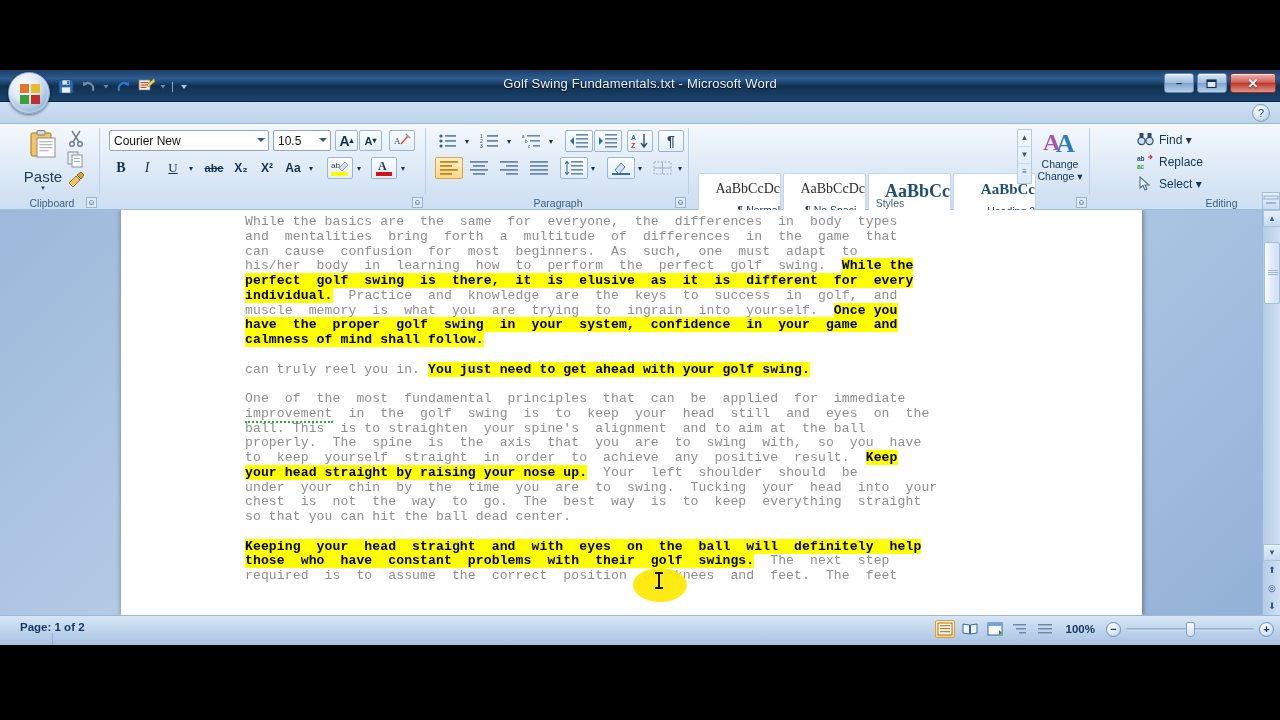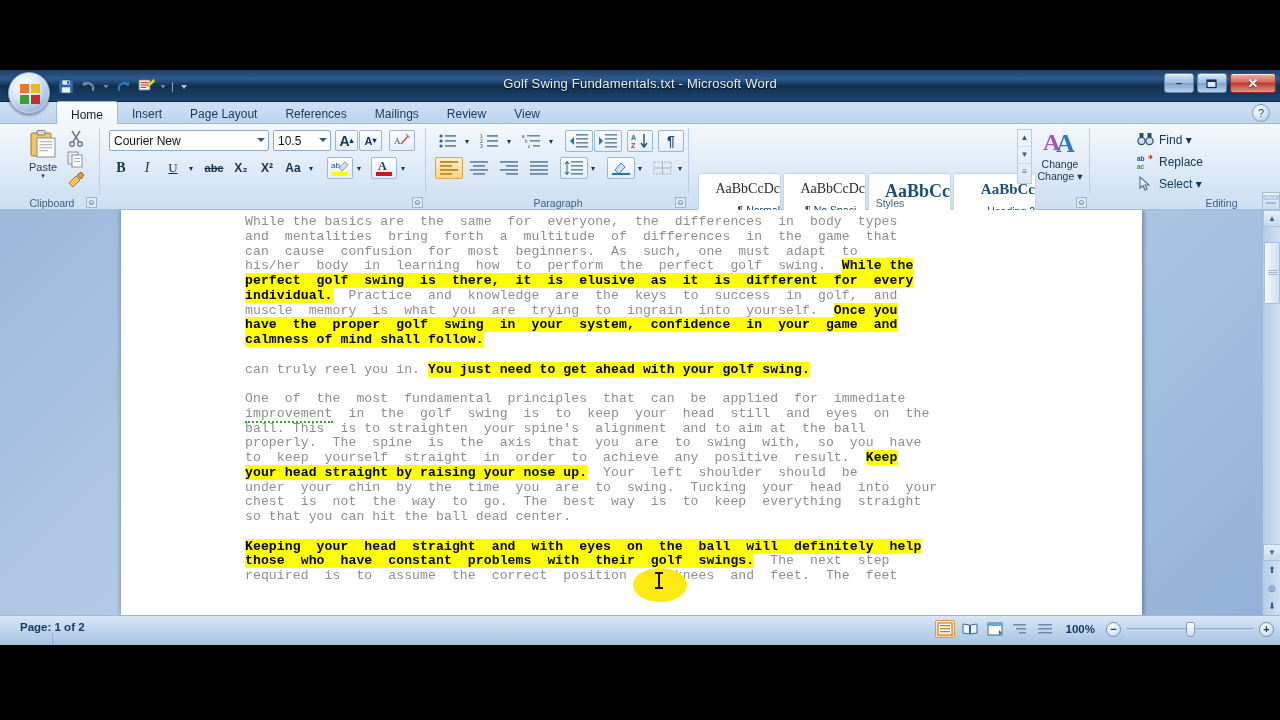--- a/index.html
+++ b/index.html
@@ -81,21 +81,21 @@
     font-size:10.5px; color:#3c5f85;margin-top:12px;
   }
   .group .gdiv { position:absolute; right:0; top:4px; bottom:16px; width:1px; background:#bbd0e6; }
   .dlg { position:absolute; bottom:2px; right:3px; width:11px; height:11px;
     border:1px solid #9bb6d2; background:#dceaf7; font-size:8px; color:#456; text-align:center; line-height:9px;}
 
   
   #g-clip { left:4px; width:96px; }
   .paste-btn { position:absolute; left:14px; top:4px; width:50px; text-align:center; cursor:default; }
   .paste-ico { width:32px; height:32px; margin:0 auto; position:relative; }
-  .paste-label { font-size:11px; color:#1b3a5c; margin-top:1px; }
+  .paste-label { font-size:15px; color:#1b3a5c; margin-top:8px; }
   .paste-arrow { font-size:7px; color:#1b3a5c; line-height:6px; }
   .clip-small { position:absolute; left:62px; top:5px; width:26px; }
   .clip-small .ci { width:22px; height:20px; margin-bottom:1px; position:relative;}
 
   
   #g-font { left:101px; width:325px; }
   .fontname {
     position:absolute; left:8px; top:6px; width:160px; height:21px;
     background:#fff; border:1px solid #8aa9c8; border-radius:2px;
     font-size:12px; color:#111; padding:2px 16px 0 4px; line-height:17px; overflow:hidden;
@@ -282,29 +282,20 @@
         <svg width="24" height="24" viewBox="0 0 24 24">
           <rect x="2" y="2" width="9" height="9" fill="#e8762d"></rect>
           <rect x="13" y="2" width="9" height="9" fill="#e8b92d"></rect>
           <rect x="2" y="13" width="9" height="9" fill="#3b9e3b"></rect>
           <rect x="13" y="13" width="9" height="9" fill="#c42b2b"></rect>
         </svg>
       </div>
     </div>
 
     <div class="tabstrip">
-      <div class="tabs">
-        <div class="tab active">Home</div>
-        <div class="tab">Insert</div>
-        <div class="tab">Page Layout</div>
-        <div class="tab">References</div>
-        <div class="tab">Mailings</div>
-        <div class="tab">Review</div>
-        <div class="tab">View</div>
-      </div>
       <div class="help-orb">?</div>
     </div>
 
     <div class="ribbon">
 
       <div class="group" id="g-clip">
         <div class="paste-btn">
           <div class="paste-ico">
             <svg width="32" height="32" viewBox="0 0 32 32">
               <rect x="4" y="5" width="20" height="23" rx="1.5" fill="#f2c462" stroke="#a07a1c"></rect>

